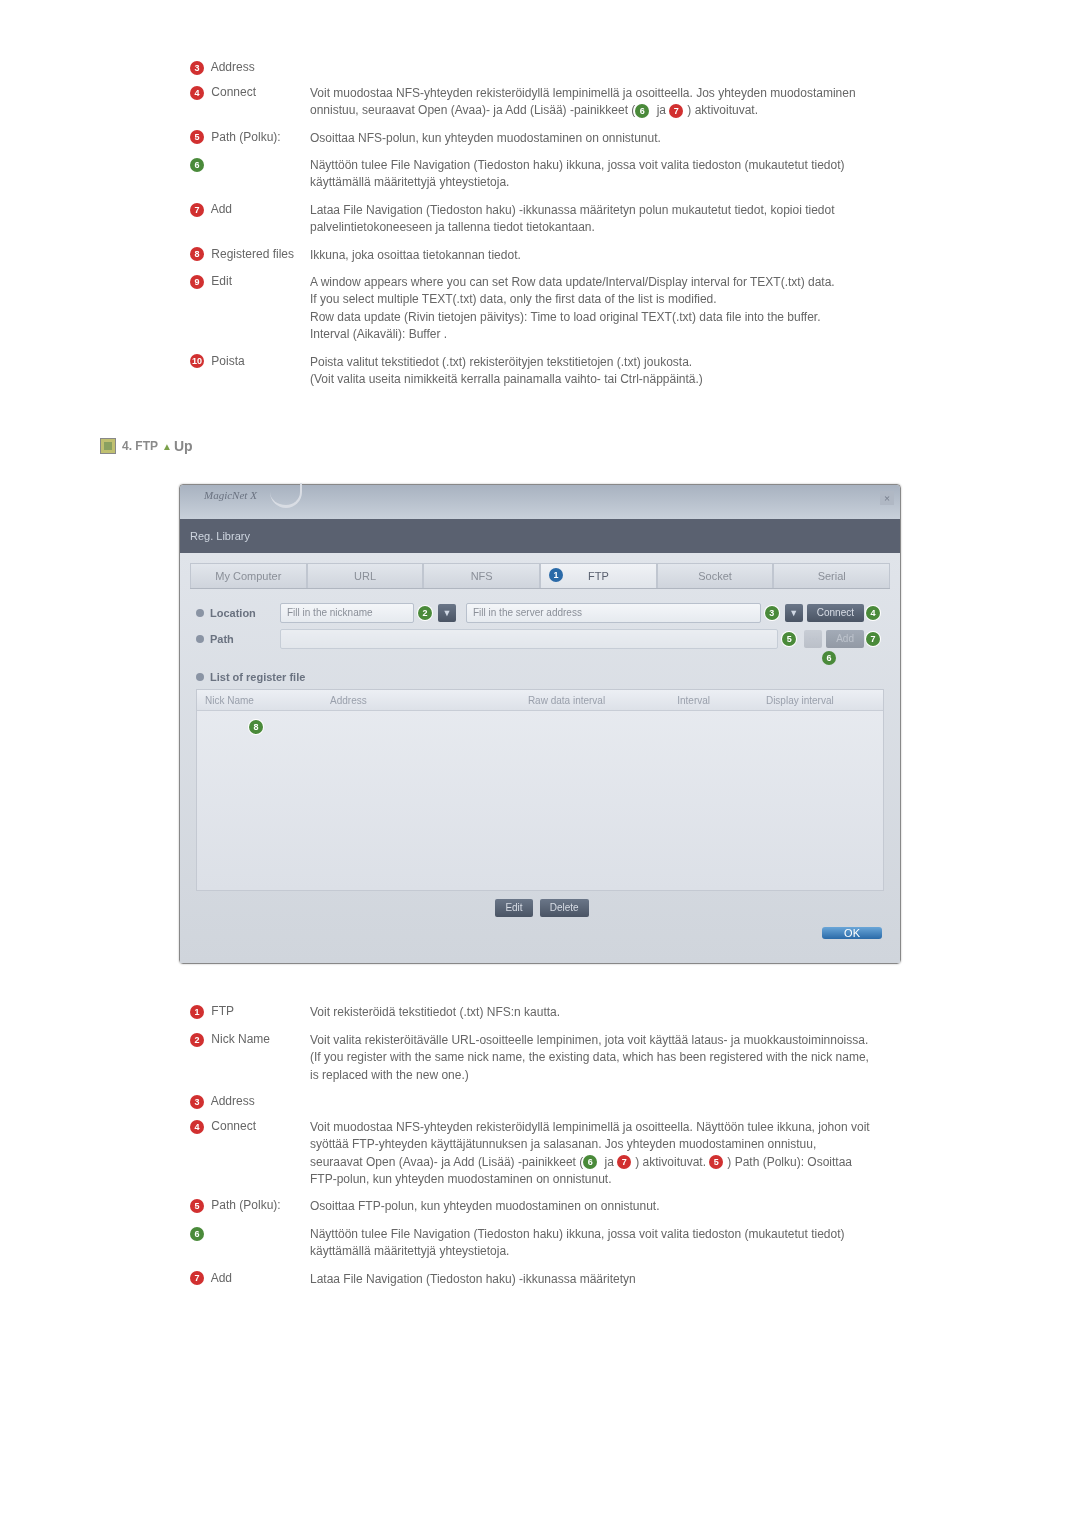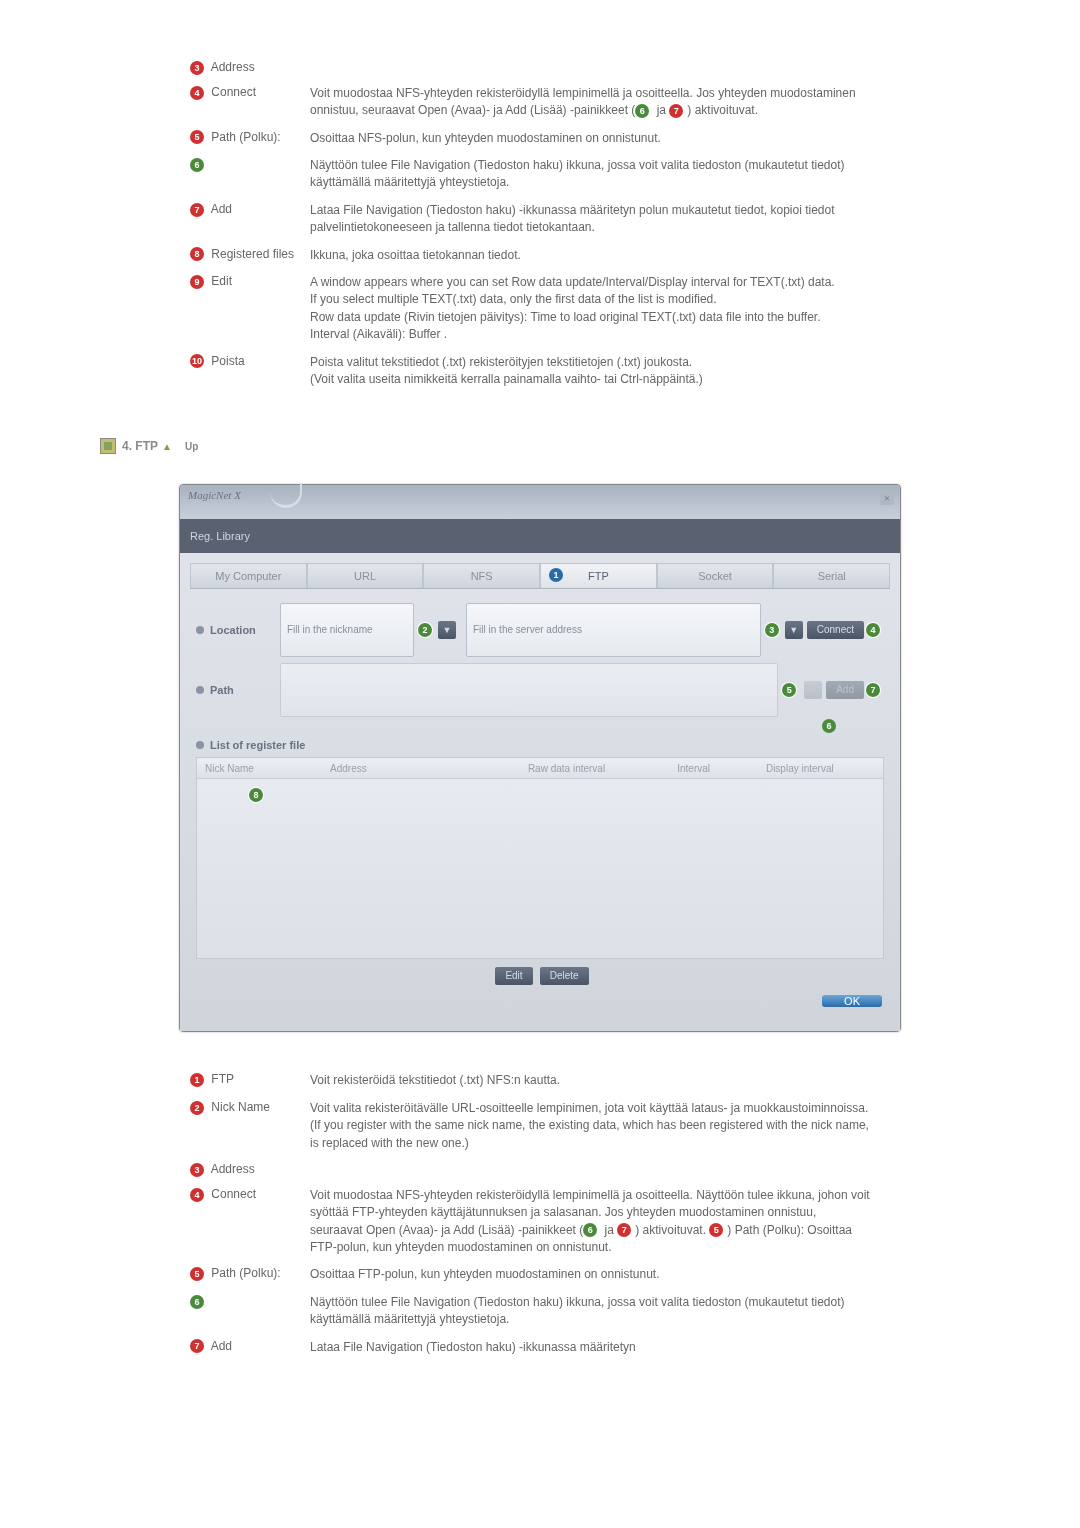--- a/index.html
+++ b/index.html
@@ -67,40 +67,40 @@
     left: 3px; top: 3px; right: 3px; bottom: 3px;
     background: #8aa060;
   }
   .up-arrow {
     color: #7aa04a;
     font-size: 10px;
     margin-left: 4px;
   }
   .up-text {
     color: #888;
-    font-size: 10px;
-    margin-left: 13px;
+    font-size: 14px;
+    margin-left: 2px;
   }
   
   .app-window {
     width: 720px;
     margin: 20px auto 40px auto;
     background: linear-gradient(#d0d5dc, #c4cad2);
     border: 1px solid #888;
     border-radius: 4px;
     font-size: 11px;
     color: #7a7f88;
     position: relative;
     box-shadow: 0 0 2px rgba(0,0,0,.3);
   }
   .app-titlebar {
     height: 26px;
     background: linear-gradient(#a8b2c0, #c8d0da);
     border-radius: 4px 4px 0 0;
-    padding: 4px 8px;
+    padding: 4px 24px;
     color: #6a7280;
     font-style: italic;
     font-family: Georgia, serif;
     position: relative;
   }
   .app-titlebar .logo-swoosh {
     position: absolute;
     left: 90px;
     top: -2px;
     width: 30px;
@@ -171,21 +171,21 @@
     color: #6a7280;
     font-weight: bold;
   }
   .form-input {
     height: 18px;
     background: linear-gradient(#f4f6f9, #e6eaef);
     border: 1px solid #b8c0cc;
     border-radius: 2px;
     color: #8a8f98;
     font-size: 10px;
-    padding: 17px 6px;
+    padding: 0 6px;
     line-height: 18px;
   }
   .dd-arrow {
     width: 18px;
     height: 18px;
     background: linear-gradient(#6a7688, #4a5464);
     border-radius: 2px;
     margin-left: 2px;
     display: flex;
     align-items: center;

